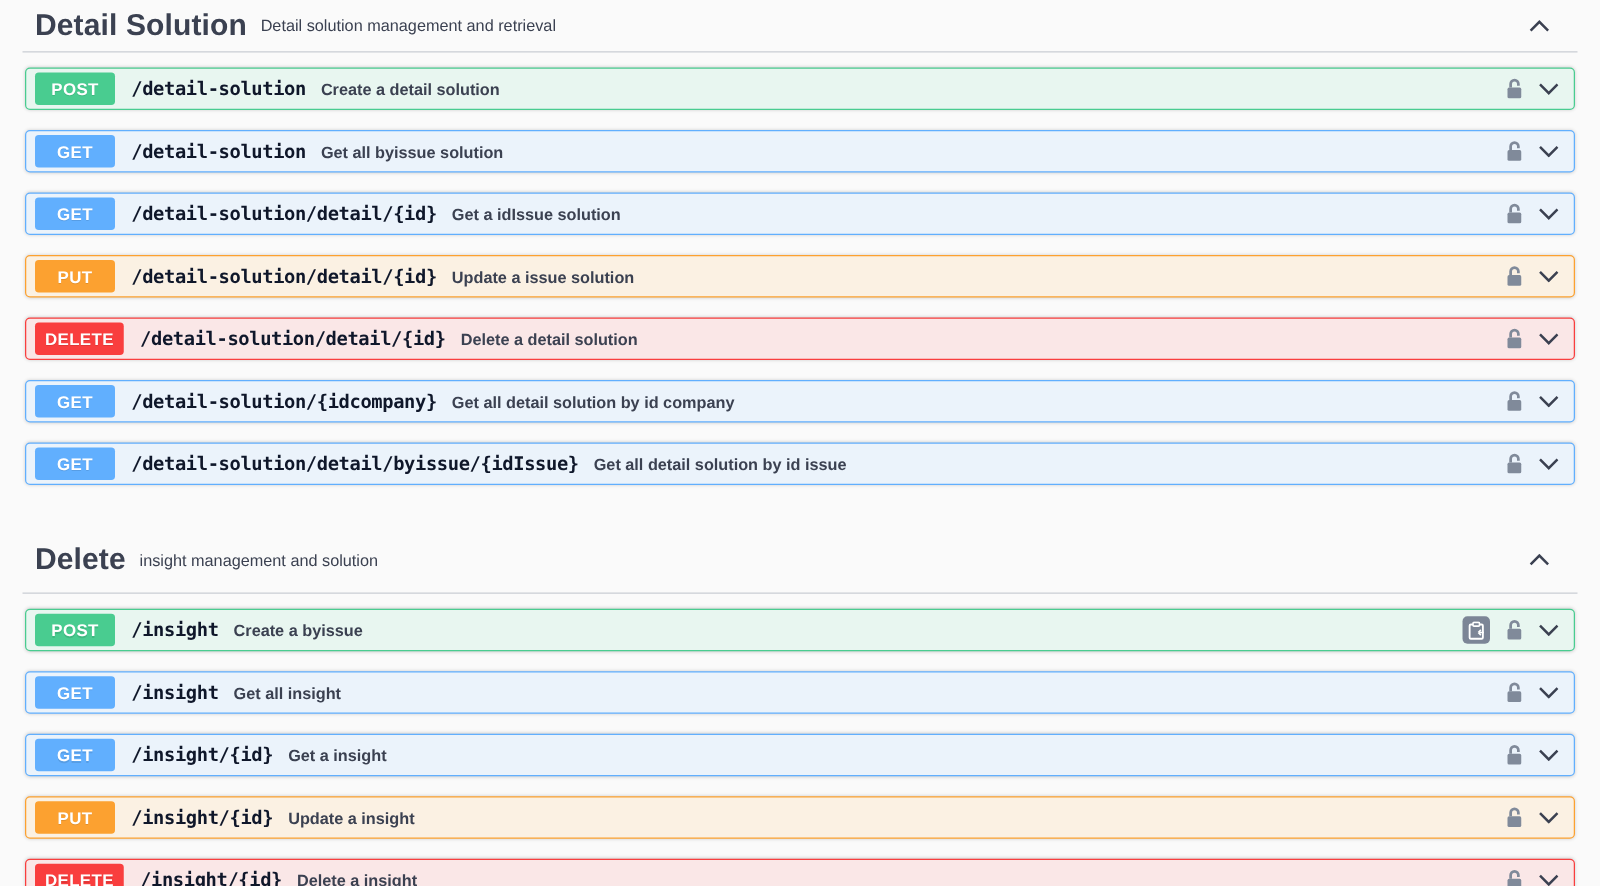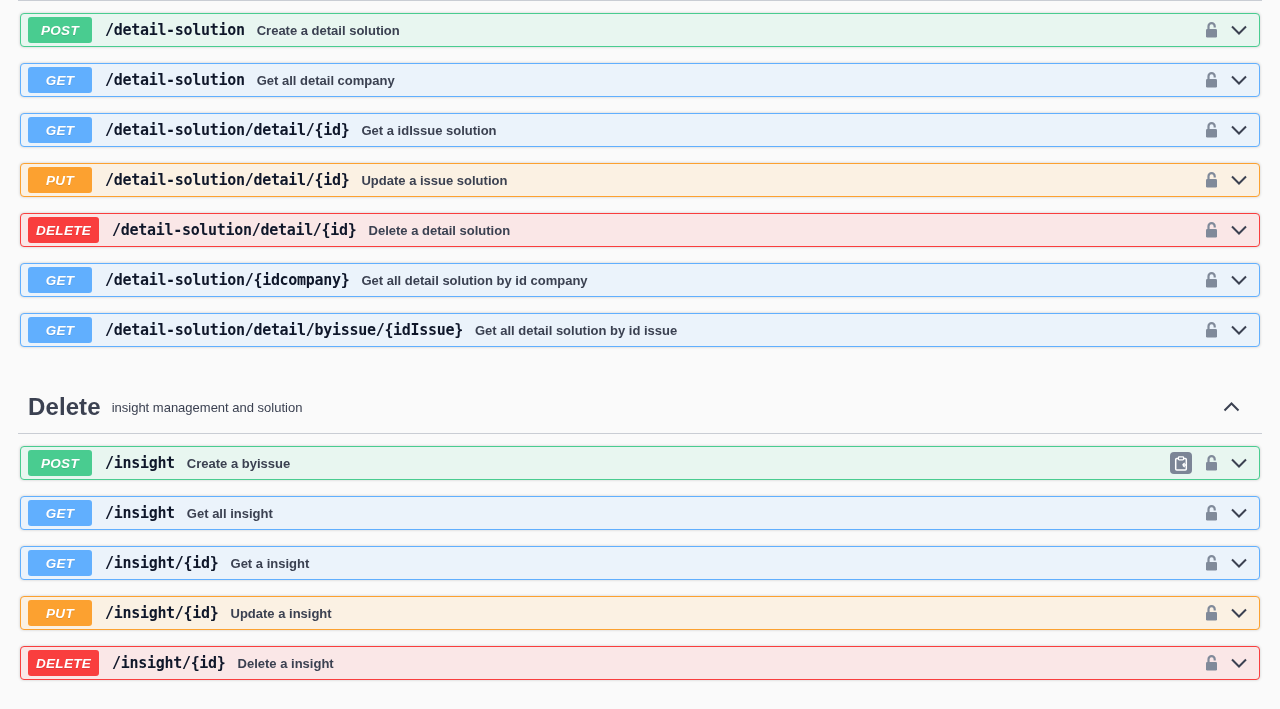--- a/index.html
+++ b/index.html
@@ -76,21 +76,20 @@
     border-radius: 3px;
     display: flex;
     align-items: center;
     justify-content: center;
     color: #fff;
     font-family: "Liberation Sans", sans-serif;
     font-weight: bold;
     font-size: 13.5px;
     letter-spacing: 0.3px;
     text-shadow: 0 1px 0 rgba(0,0,0,.1);
-    font-style: italic;
   }
   .path {
     margin-left: 13px;
     font-family: "DejaVu Sans Mono", "Liberation Mono", monospace;
     font-weight: bold;
     font-size: 15px;
     letter-spacing: -0.3px;
     color: #0f172a;
     white-space: nowrap;
   }
@@ -122,20 +121,29 @@
     height: 22px;
     border-radius: 4px;
     background: #7c8596;
   }
 </style>
 </head>
 <body style="background: rgb(250, 250, 250);">
 
 <div id="api-root">
   <section class="tag-section">
+    <div class="tag-header">
+      <h3 class="tag-title">Detail Solution</h3>
+      <span class="tag-desc">Detail solution management and retrieval</span>
+      <button class="collapse-btn" aria-label="collapse section">
+        <svg width="17" height="10" viewBox="0 0 17 10">
+          <path d="M1.5 8.5 L8.5 1.5 L15.5 8.5" fill="none" stroke="#3b4151" stroke-width="2"></path>
+        </svg>
+      </button>
+    </div>
     <div class="divider" style="background: rgb(201, 205, 212);"></div>
     <div class="opblock-list">
   <div class="opblock" style="background: rgb(232, 246, 240); border-color: rgb(73, 204, 144);">
     <span class="badge" style="background: rgb(73, 204, 144);">POST</span>
     <span class="path">/detail-solution</span>
     <span class="summary">Create a detail solution</span>
     <span class="row-icons">
 
       <button class="icon-btn lock-btn" aria-label="authorize">
         <svg width="15" height="18" viewBox="0 0 15 18">
@@ -147,21 +155,21 @@
         <svg width="16" height="10" viewBox="0 0 16 10">
           <path d="M1 1.5 L8 8.5 L15 1.5" fill="none" stroke="#3b4151" stroke-width="2"></path>
         </svg>
       </button>
     </span>
   </div>
 
   <div class="opblock" style="background: rgb(235, 243, 251); border-color: rgb(97, 175, 254);">
     <span class="badge" style="background: rgb(97, 175, 254);">GET</span>
     <span class="path">/detail-solution</span>
-    <span class="summary">Get all detail company</span>
+    <span class="summary">Get all byissue solution</span>
     <span class="row-icons">
 
       <button class="icon-btn lock-btn" aria-label="authorize">
         <svg width="15" height="18" viewBox="0 0 15 18">
           <path d="M4.5 8 V5.2 a3.1 3.1 0 0 1 6.2 0 V6.5" fill="none" stroke="#808a9a" stroke-width="2.2"></path>
           <rect x="2" y="8" width="11" height="8.6" rx="1.3" fill="#808a9a"></rect>
         </svg>
       </button>
       <button class="icon-btn expand-btn" aria-label="expand operation">
         <svg width="16" height="10" viewBox="0 0 16 10">

